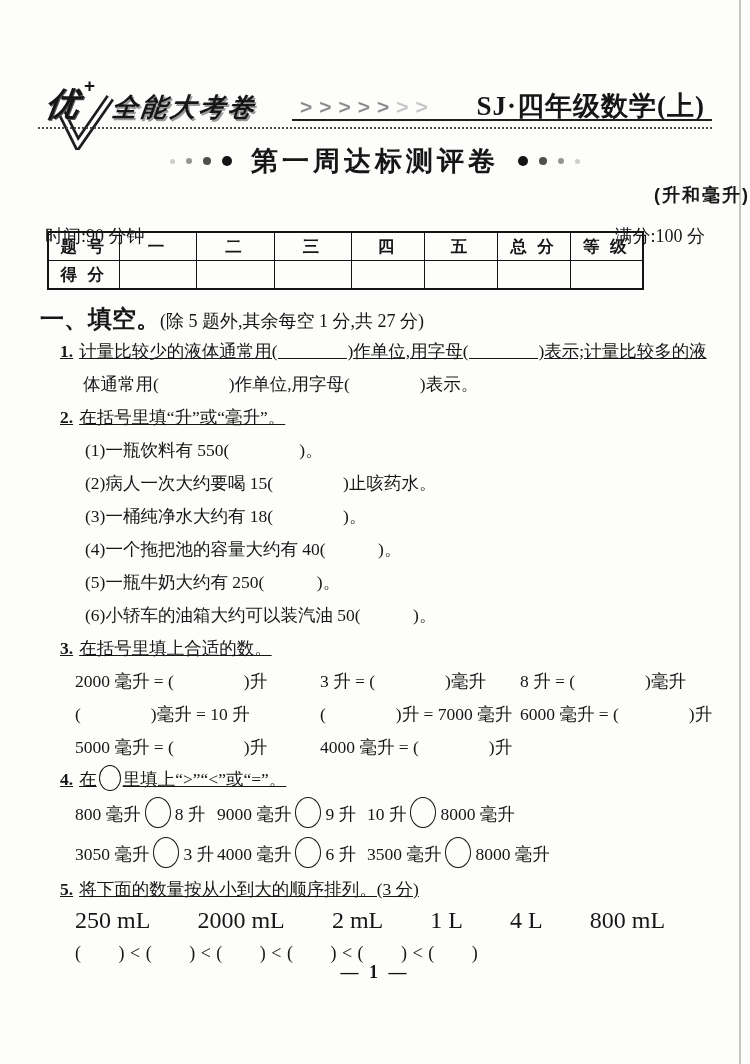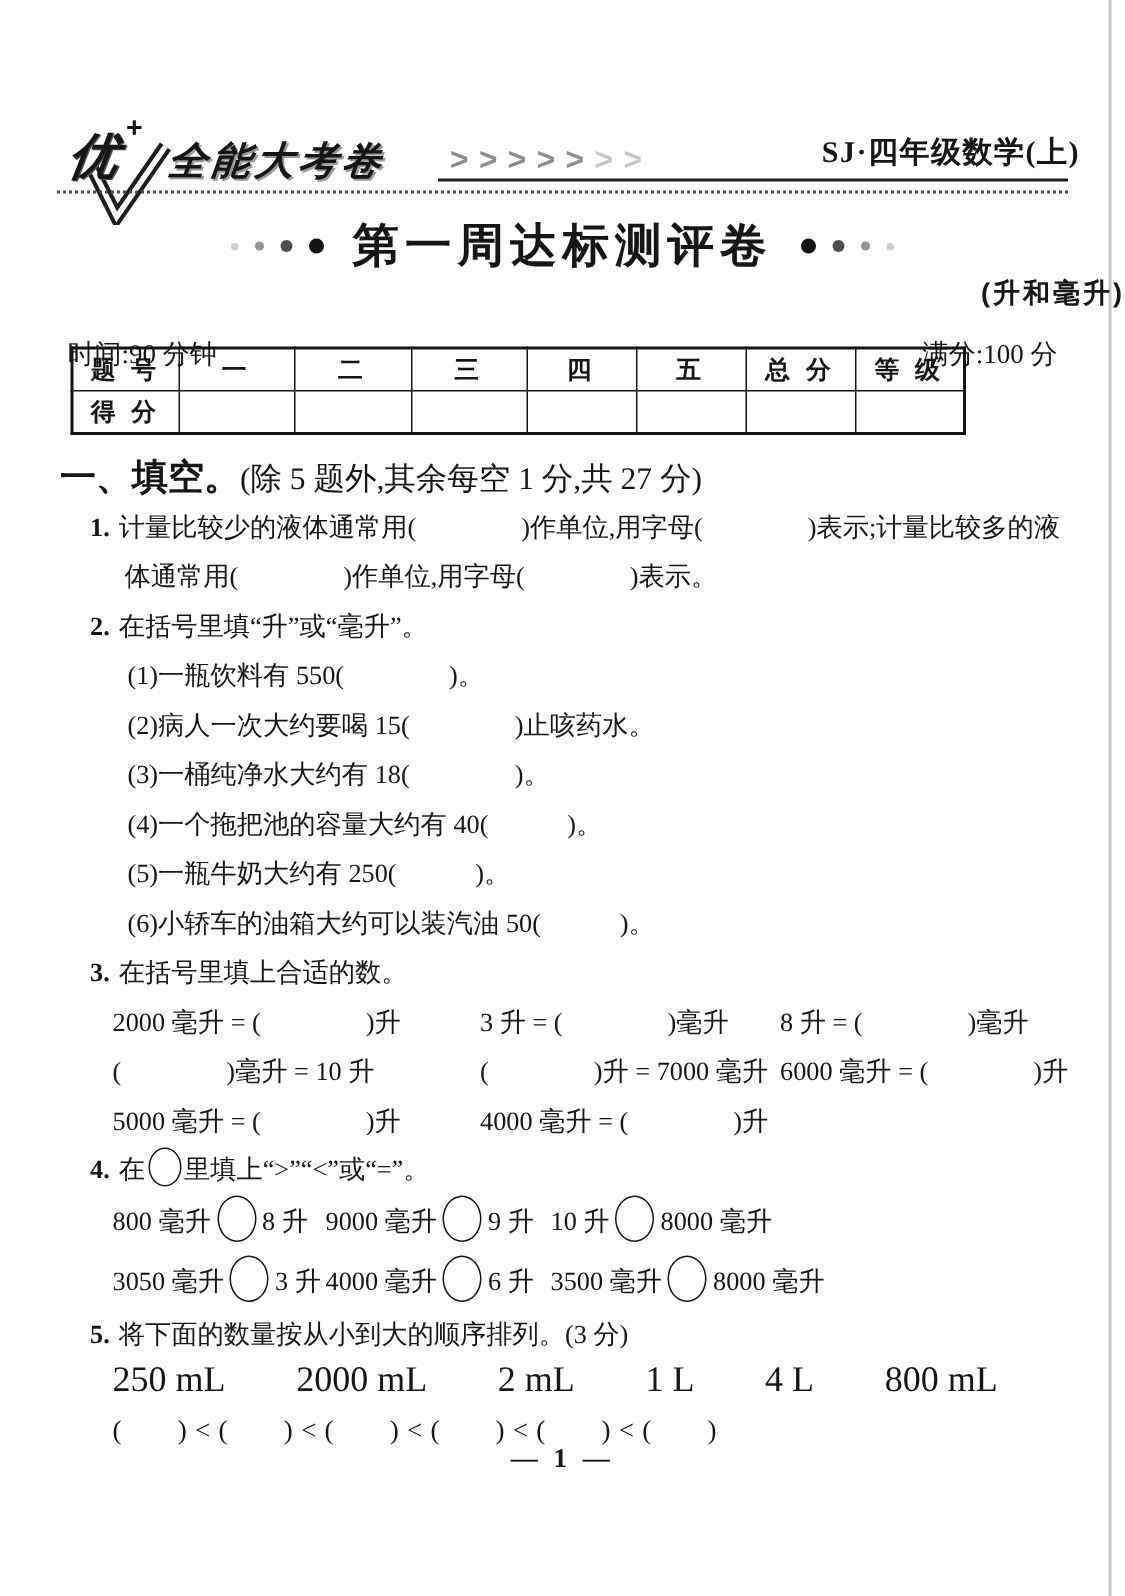--- a/index.html
+++ b/index.html
@@ -20,47 +20,47 @@
     text-shadow:1px 1px 0 #555;
   }
   .logo-plus { position:absolute; left:38px; top:-7px; font-family:"Liberation Sans",sans-serif; font-weight:900; font-size:19px; }
   .brand {
     position:absolute; left:112px; top:90px; font-family:"Liberation Sans",sans-serif;
     font-style:italic; font-weight:900; font-size:26px; letter-spacing:3px;
     transform:skewX(-6deg); text-shadow:1.5px 1.5px 0 #9a9a9a;
   }
   .chevrons { position:absolute; left:300px; top:95px; font-family:"Liberation Sans",sans-serif; font-weight:900; font-size:21px; letter-spacing:7px; }
   .chev-dark { color:#8d8d8d; } .chev-light { color:#c6c6c6; }
-  .edition { position:absolute; right:30px; top:88px; font-weight:700; font-size:20px; letter-spacing:1px; }
+  .edition { position:absolute; right:45px; top:88px; font-weight:700; font-size:27px; letter-spacing:1px; }
   .rule-solid { position:absolute; left:292px; right:38px; top:119px; border-top:2.5px solid #1e1e1e; }
   .rule-dotted { position:absolute; left:38px; right:38px; top:127px; border-top:2.5px dotted #4a4a4a; }
 
   
   .title-row { position:absolute; left:0; top:143px; width:100%; display:flex; justify-content:center; align-items:center; gap:11px; }
-  .title-main { font-family:"Liberation Sans",sans-serif; font-weight:900; font-size:31px; letter-spacing:4px; margin:0 8px; }
+  .title-main { font-family:"Liberation Sans",sans-serif; font-weight:900; font-size:27px; letter-spacing:4px; margin:0 8px; }
   .dot { border-radius:50%; background:#141414; display:inline-block; }
   .d1 { width:5px; height:5px; opacity:.2; } .d2 { width:6px; height:6px; opacity:.45; }
   .d3 { width:8px; height:8px; opacity:.75; } .d4 { width:10px; height:10px; opacity:1; }
   .subtitle-row { position:absolute; left:0; top:183px; width:100%; text-align:right; }
   .subtitle { font-family:"Liberation Sans",sans-serif; font-weight:700; font-size:18px; letter-spacing:2px; }
 
   
   .meta-row { position:absolute; left:45px; right:45px; top:209px; display:flex; justify-content:space-between; font-size:18px;margin-top:15px; }
   table.score { position:absolute; left:47px; top:231px; border-collapse:collapse; border:2.5px solid #141414; table-layout:fixed; }
   table.score td {
     border:1.5px solid #141414; height:27px; text-align:center; vertical-align:middle;
     font-family:"Liberation Sans",sans-serif; font-weight:700; font-size:16.5px; letter-spacing:3px; padding:0;
   }
 
   
   .content { position:absolute; left:40px; top:302px; width:672px; font-size:17.5px; line-height:33px; }
   .line { height:33px; white-space:nowrap; }
   .sec-head .hd { font-family:"Liberation Sans",sans-serif; font-weight:900; font-size:24px; }
-  .sec-head .note { font-size:21px; }
-  .q { padding-left:20px; }
+  .sec-head .note { font-size:18px; }
+  .q { padding-left:20px;text-decoration:underline; }
   .q .no { font-weight:700; margin-right:6px; }
   .cont { padding-left:43px; }
   .sub { padding-left:45px; }
   .eq-row { padding-left:35px; display:grid; grid-template-columns:245px 200px auto; }
   .cmp-row { padding-left:35px; display:grid; grid-template-columns:142px 150px auto; height:40px; line-height:40px; }
   .h30 { height:30px; line-height:30px; }
   .circle {
     display:inline-block; width:24px; height:29px; border:1.7px solid #141414;
     border-radius:50%; vertical-align:-8px; margin:0 4px; background:transparent;
   }

